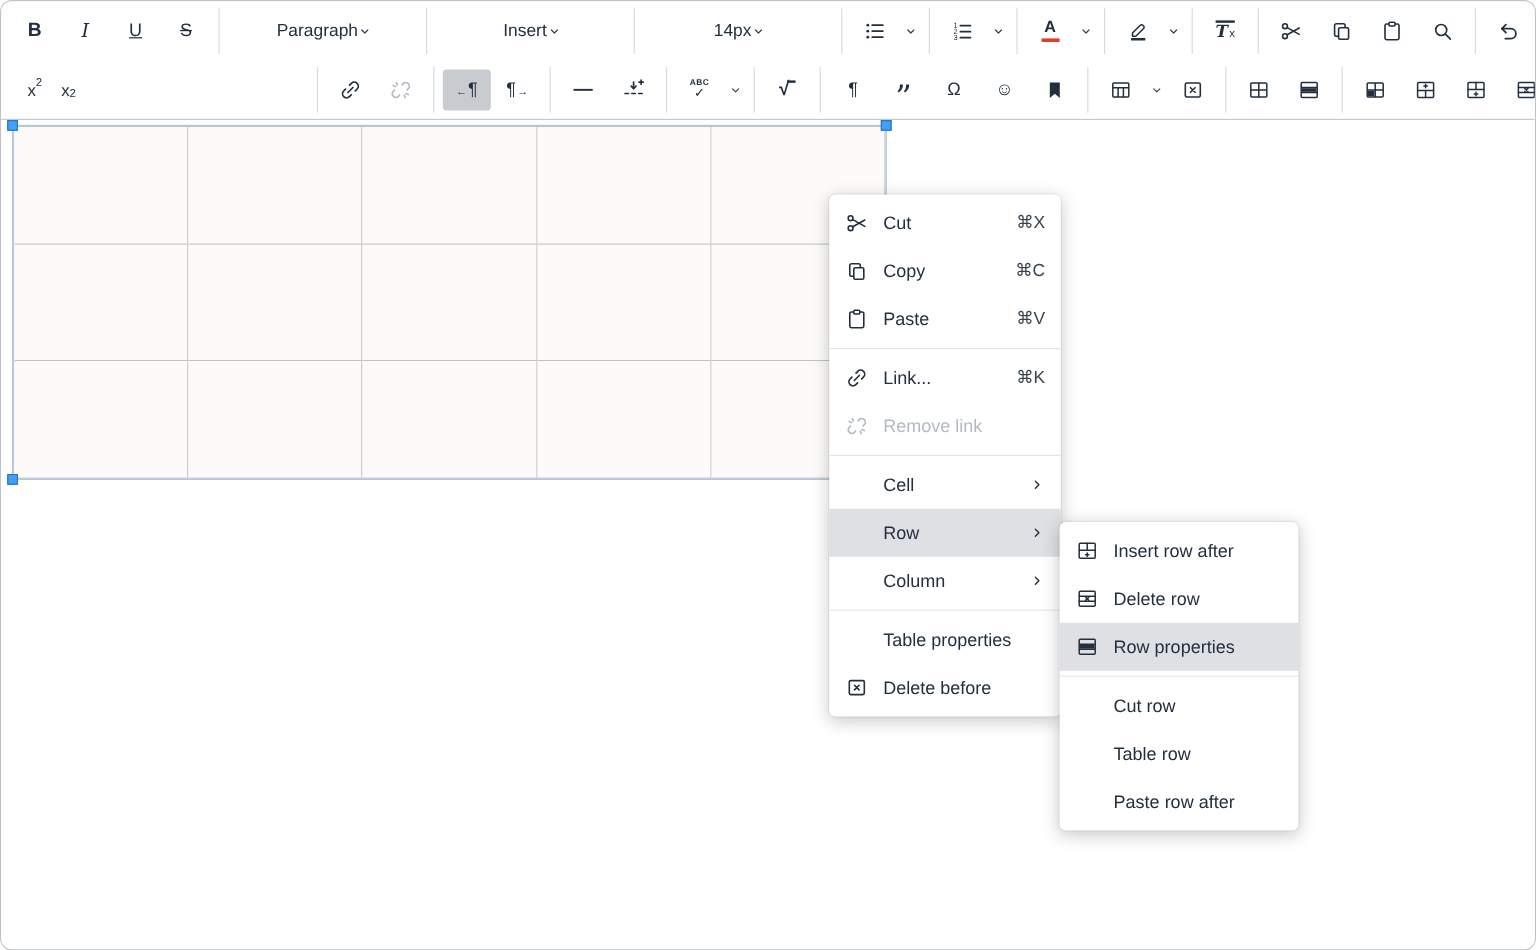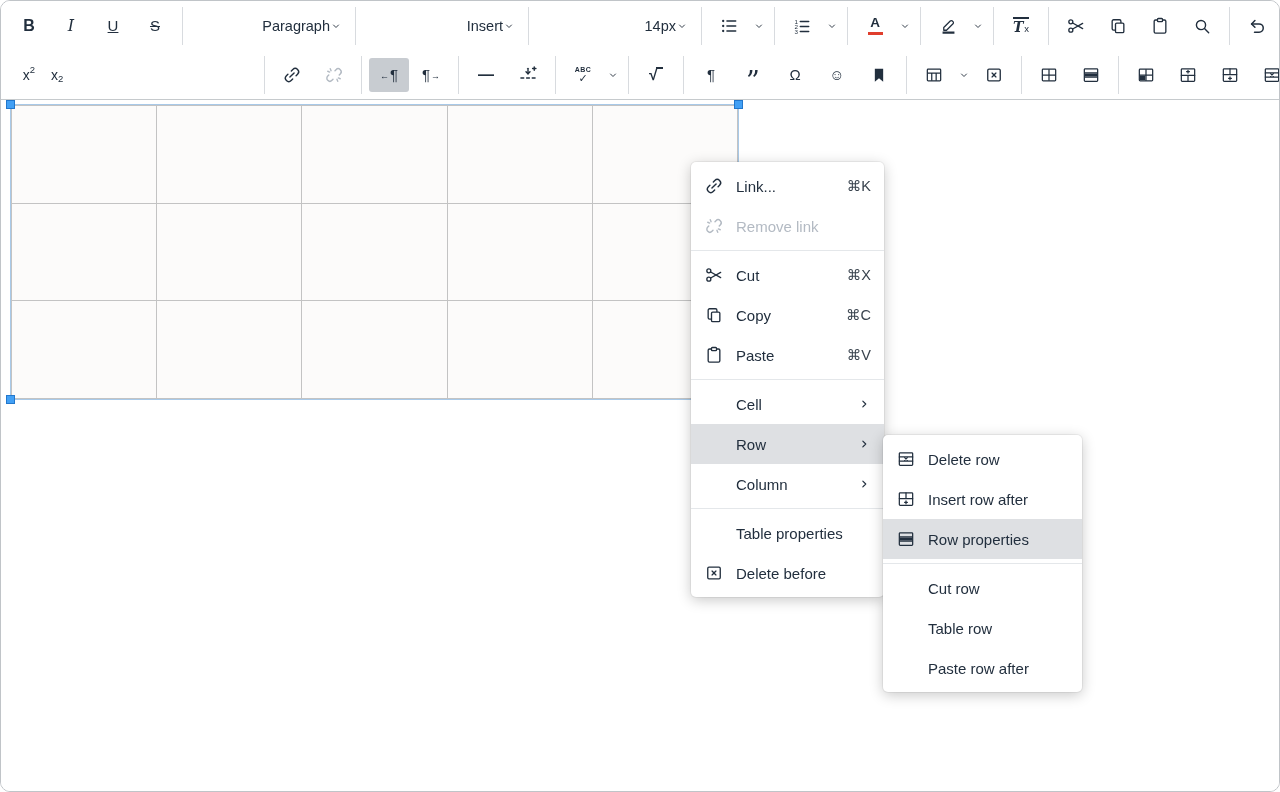--- a/index.html
+++ b/index.html
@@ -12,21 +12,21 @@
   .toolbar{background:#fff;border-bottom:1px solid #c6cacd}
   .tb-row{display:flex;align-items:center;height:49px;padding:0 1px}
   .tb-group{display:flex;align-items:center;gap:2px;padding:0 7px;height:38px}
   .tb-row .tb-group{border-right:1px solid var(--toolbar-divider,#d8dbdf)}
   .tb-row .tb-group:last-child{border-right:none}
   .tb-btn{min-width:40px;height:34px;display:flex;align-items:center;justify-content:center;
           border-radius:3px;cursor:pointer;font-size:15px;line-height:1;position:relative}
   .tb-btn.active{background:var(--active-button-bg,#c8ccd1)}
   .tb-btn.disabled{color:var(--disabled-text,#b3bac3)}
   .tb-chevbtn{width:16px;height:34px;display:flex;align-items:center;justify-content:center;border-radius:3px;cursor:pointer}
-  .tb-select{display:flex;align-items:center;justify-content:flex-end;height:34px;
+  .tb-select{display:flex;align-items:center;justify-content:center;height:34px;
              padding:0 6px 0 9px;cursor:pointer;border-radius:3px;width:158px}
   .tb-select-label{font-size:14.5px}
   .icn{display:block;color:inherit}
   .i20{width:20px;height:20px}
   .i19{width:19px;height:19px}
   .chev{width:12px;height:12px;color:#37414d}
   .g-bold{font-weight:700;font-size:16px}
   .g-italic{font-family:"DejaVu Serif",serif;font-style:italic;font-size:16px}
   .g-under{text-decoration:underline;font-size:15px}
   .g-strike{text-decoration:line-through;font-size:15px}
@@ -570,62 +570,62 @@
       <div class="handle h-bl"></div>
       <div class="handle h-br"></div>
     </div>
   </div>
 
   <div class="menu ctx">
     <div class="menu-group">
       <div class="menu-item">
         <span class="mi-icon">
             <svg class="icn">
+              <use href="#i-cut"></use>
+            </svg>
+          </span>
+        <span class="mi-label">Cut</span>
+        <span class="mi-shortcut">⌘X</span>
+      </div>
+      <div class="menu-item">
+        <span class="mi-icon">
+            <svg class="icn">
+              <use href="#i-copy"></use>
+            </svg>
+          </span>
+        <span class="mi-label">Copy</span>
+        <span class="mi-shortcut">⌘C</span>
+      </div>
+      <div class="menu-item">
+        <span class="mi-icon">
+            <svg class="icn">
+              <use href="#i-paste"></use>
+            </svg>
+          </span>
+        <span class="mi-label">Paste</span>
+        <span class="mi-shortcut">⌘V</span>
+      </div>
+    </div>
+    <div class="menu-group">
+      <div class="menu-item">
+        <span class="mi-icon">
+            <svg class="icn">
               <use href="#i-link"></use>
             </svg>
           </span>
         <span class="mi-label">Link...</span>
         <span class="mi-shortcut">⌘K</span>
       </div>
       <div class="menu-item disabled">
         <span class="mi-icon">
             <svg class="icn">
               <use href="#i-unlink"></use>
             </svg>
           </span>
         <span class="mi-label">Remove link</span>
-      </div>
-    </div>
-    <div class="menu-group">
-      <div class="menu-item">
-        <span class="mi-icon">
-            <svg class="icn">
-              <use href="#i-cut"></use>
-            </svg>
-          </span>
-        <span class="mi-label">Cut</span>
-        <span class="mi-shortcut">⌘X</span>
-      </div>
-      <div class="menu-item">
-        <span class="mi-icon">
-            <svg class="icn">
-              <use href="#i-copy"></use>
-            </svg>
-          </span>
-        <span class="mi-label">Copy</span>
-        <span class="mi-shortcut">⌘C</span>
-      </div>
-      <div class="menu-item">
-        <span class="mi-icon">
-            <svg class="icn">
-              <use href="#i-paste"></use>
-            </svg>
-          </span>
-        <span class="mi-label">Paste</span>
-        <span class="mi-shortcut">⌘V</span>
       </div>
     </div>
     <div class="menu-group">
       <div class="menu-item">
         <span class="mi-icon"></span>
         <span class="mi-label">Cell</span>
         <svg class="icn mi-caret">
             <use href="#i-chev-right"></use>
           </svg>
       </div>
@@ -658,32 +658,32 @@
         <span class="mi-label">Delete before</span>
       </div>
     </div>
   </div>
 
   <div class="menu sub">
     <div class="menu-group">
       <div class="menu-item">
         <span class="mi-icon">
             <svg class="icn">
+              <use href="#i-ira"></use>
+            </svg>
+          </span>
+        <span class="mi-label">Insert row after</span>
+      </div>
+      <div class="menu-item">
+        <span class="mi-icon">
+            <svg class="icn">
               <use href="#i-drow"></use>
             </svg>
           </span>
         <span class="mi-label">Delete row</span>
-      </div>
-      <div class="menu-item">
-        <span class="mi-icon">
-            <svg class="icn">
-              <use href="#i-ira"></use>
-            </svg>
-          </span>
-        <span class="mi-label">Insert row after</span>
       </div>
       <div class="menu-item highlight">
         <span class="mi-icon">
             <svg class="icn">
               <use href="#i-rprops"></use>
             </svg>
           </span>
         <span class="mi-label">Row properties</span>
       </div>
     </div>

